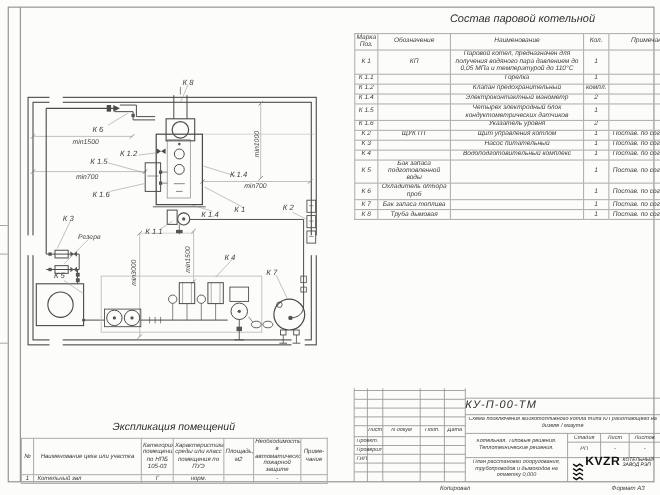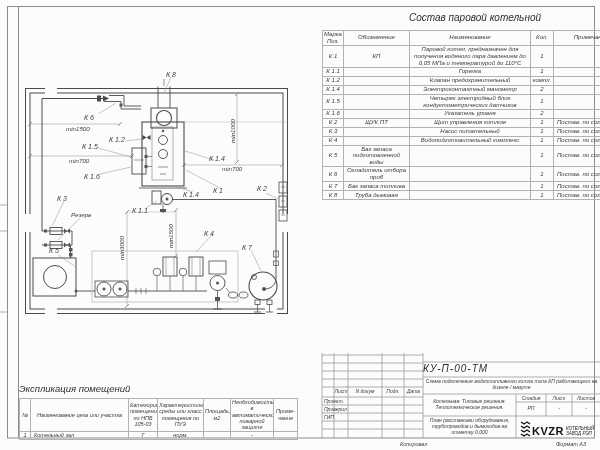--- a/index.html
+++ b/index.html
@@ -11,29 +11,29 @@
   .abs{position:absolute;}
   svg text{font-family:"Liberation Sans",sans-serif;font-style:italic;fill:#3d3d3d;}
   
   .comp-title{left:322px;top:12px;width:306px;text-align:center;font-size:10px;color:#2e2e2e;}
   table{border-collapse:collapse;table-layout:fixed;}
   .comp-table{left:322px;top:30px;width:306px;font-size:6px;line-height:1.15;}
   .comp-table td{border:1px solid #b2b2b2;text-align:center;vertical-align:middle;padding:0 1px;overflow:hidden;color:#3b3b3b;}
   .comp-table{border:1px solid #8e8e8e;}
   .comp-table td.note{text-align:left;white-space:nowrap;padding-left:3px;}
   
-  .expl-title{left:19px;top:383px;width:278px;text-align:left;font-size:9.5px;color:#2e2e2e;}
+  .expl-title{left:19px;top:383px;width:278px;text-align:center;font-size:9.5px;color:#2e2e2e;}
   .expl-table{left:19px;top:398px;width:278px;font-size:5.5px;line-height:1.15;}
   .expl-table td{border:1px solid #b2b2b2;text-align:center;vertical-align:middle;padding:0 1px;overflow:hidden;}
   .expl-table td.left{text-align:left;padding-left:3px;}
   
   .tb{font-size:5px;line-height:1.15;overflow:hidden;}
   .ctr{text-align:center;}
   .doccode{left:423px;top:363px;width:177px;font-size:10px;letter-spacing:1px;text-align:left;color:#2e2e2e;}
-  .logo-wrap{left:519px;top:422px;width:80px;height:18px;display:flex;align-items:center;gap:2px;justify-content:space-between;}
+  .logo-wrap{left:519px;top:411px;width:80px;height:18px;display:flex;align-items:center;gap:2px;justify-content:space-between;}
   .logo-text{font-style:normal;font-weight:bold;font-size:11px;letter-spacing:0.5px;color:#111;}
   .logo-name{font-size:4.5px;line-height:1.2;width:40px;color:#222;}
   .footer-txt{font-size:5.5px;color:#3b3b3b;}
 </style>
 </head>
 <body>
 
 <svg class="abs" style="left:0;top:0;" width="600" height="450" viewBox="0 0 600 450">
 
   <g stroke="#8d8d8d" fill="none" stroke-width="1">

